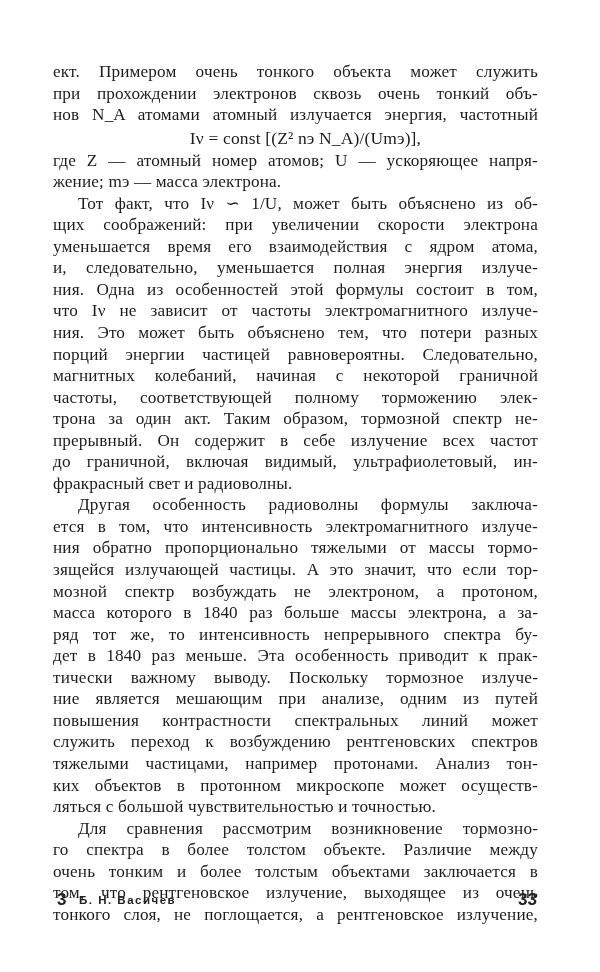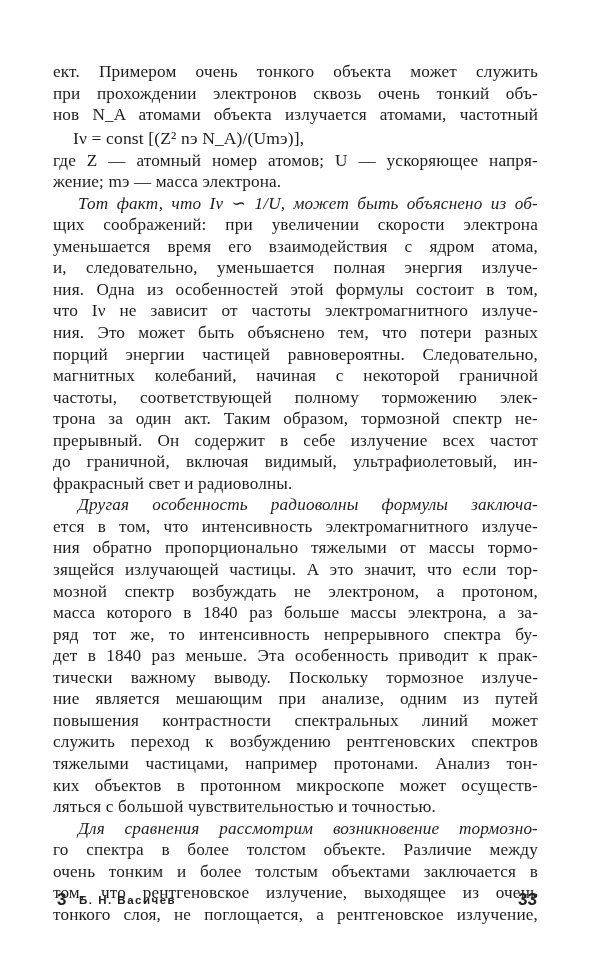--- a/index.html
+++ b/index.html
@@ -17,24 +17,24 @@
     }
     .line {
       display: block;
       text-align: justify;
       text-align-last: justify;
       white-space: nowrap;
       height: 21.55px;
       overflow: visible;
     }
     .line.last { text-align-last: left; }
-    .line.indent { padding-left: 25px; font-style: italic; }
+    .line.indent { padding-left: 25px; }
     .formula {
       display: block;
-      text-align: left;
+      text-align: center;
       height: 24px;
       line-height: 24px;
       padding-left: 20px;
       font-size: 17.5px;
     }
     .footer {
       position: absolute;
       left: 57px;
       top: 890px;
       width: 480px;
@@ -45,21 +45,21 @@
     .footer .author { font-size: 11.5px; letter-spacing: 1.5px; position: absolute; left: 22px; top: 4px; font-family: Liberation Sans, sans-serif; font-weight: bold;}
     .footer .pnum { font-size: 17px; font-weight: bold; position: absolute; right: 0; top: 0; }
   </style>
 </head>
 <body>
 
 <div class="page">
   <div>
     <span class="line">ект. Примером очень тонкого объекта может служить</span>
     <span class="line">при прохождении электронов сквозь очень тонкий объ-</span>
-    <span class="line">нов N_A атомами объекта излучается атомами, частотный</span>
+    <span class="line">нов N_A атомами атомный излучается энергия, частотный</span>
   </div>
   <div class="formula">Iν = const [(Z² nэ N_A)/(Umэ)],</div>
   <div>
     <span class="line">где Z — атомный номер атомов; U — ускоряющее напря-</span>
     <span class="line last">жение; mэ — масса электрона.</span>
   </div>
   <div>
     <span class="line indent">Тот факт, что Iν ∽ 1/U, может быть объяснено из об-</span>
     <span class="line">щих соображений: при увеличении скорости электрона</span>
     <span class="line">уменьшается время его взаимодействия с ядром атома,</span>

